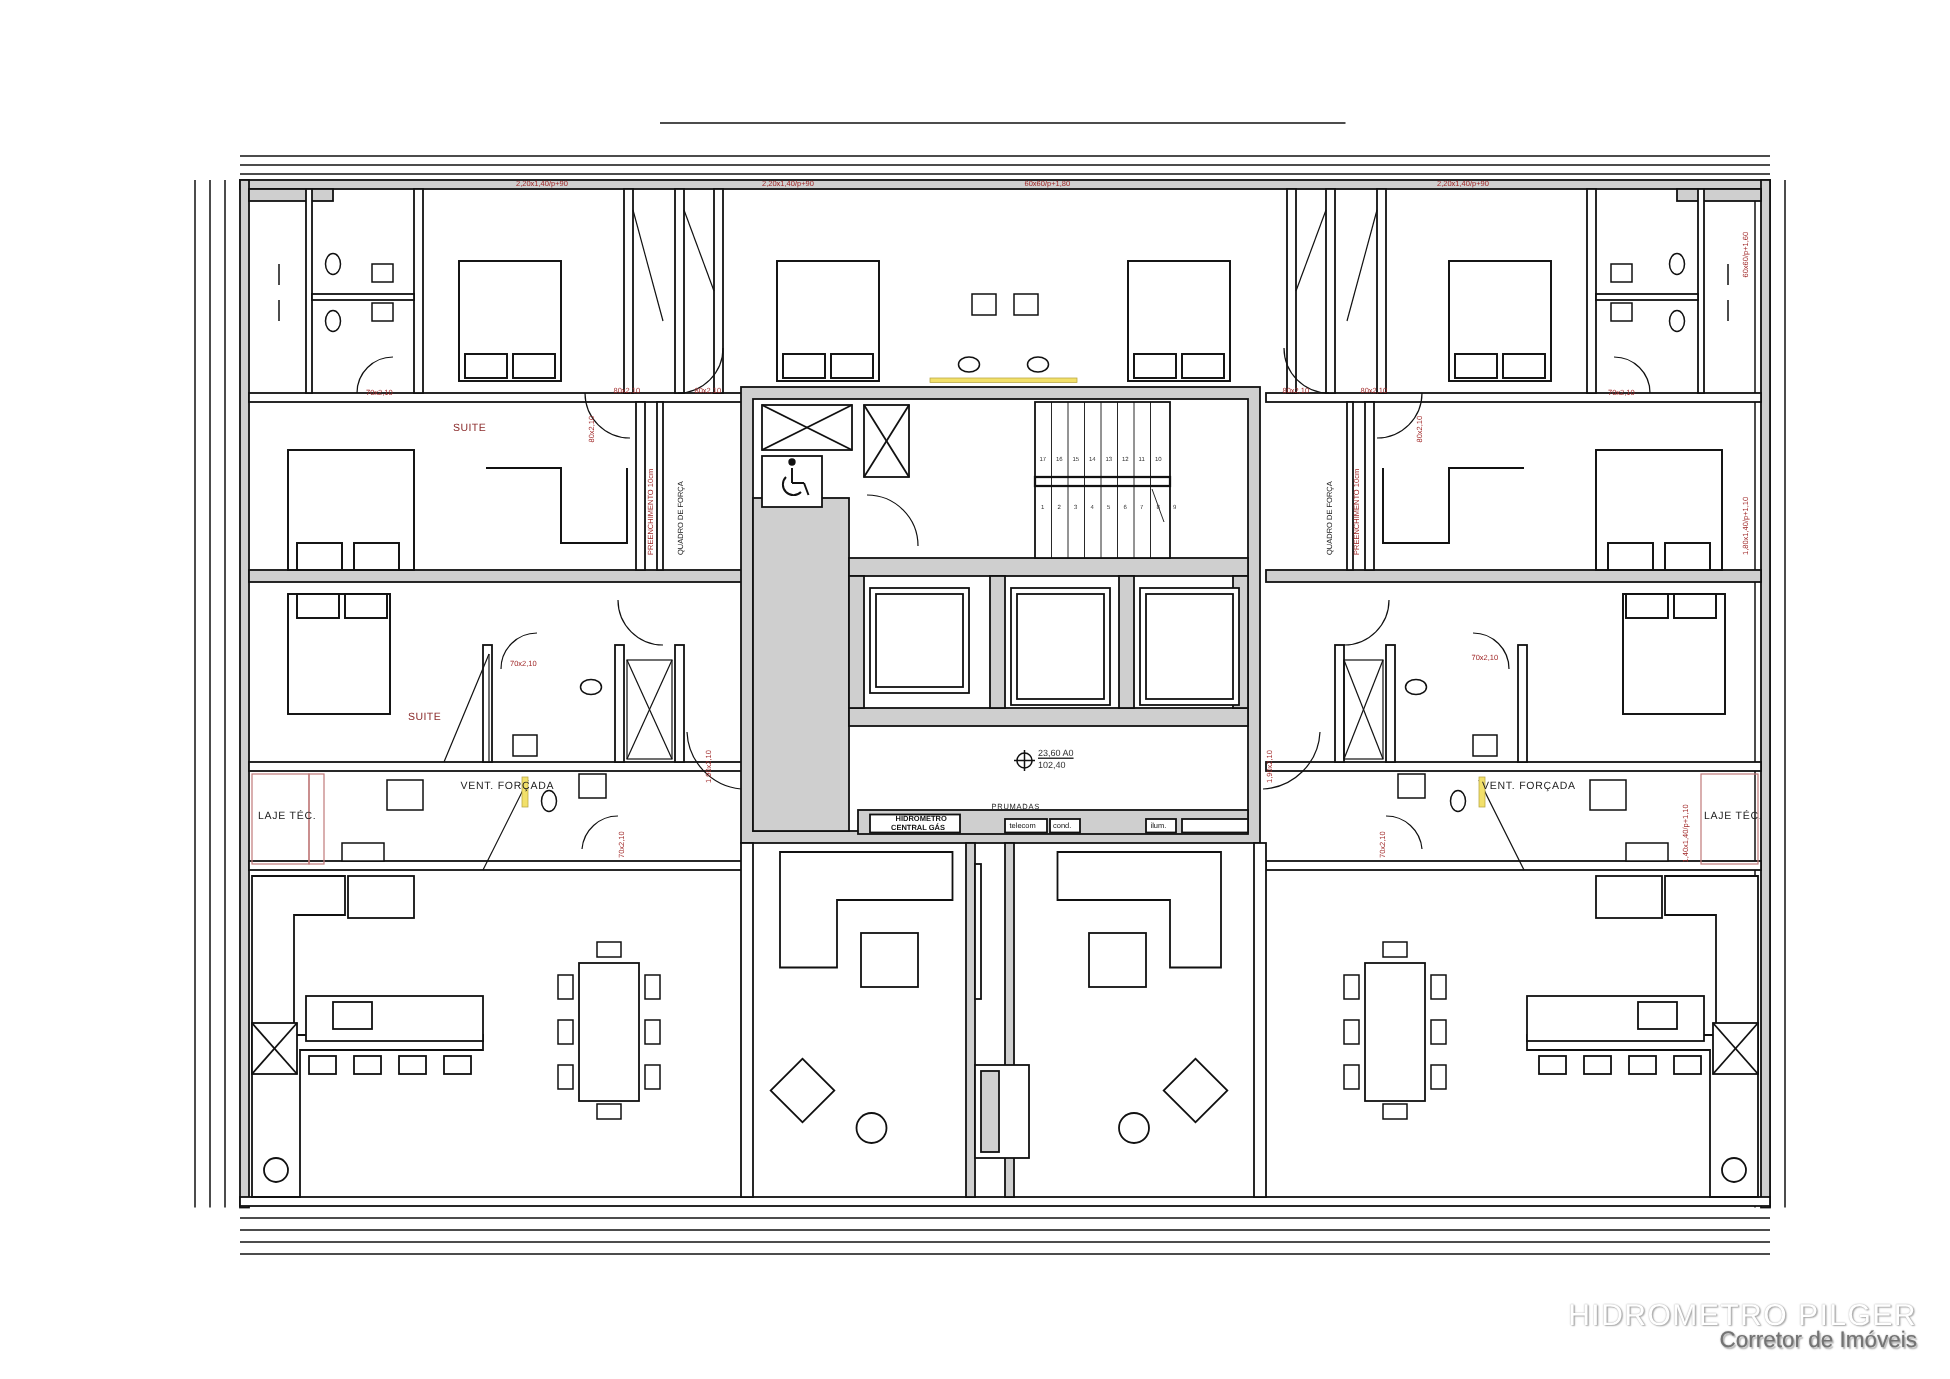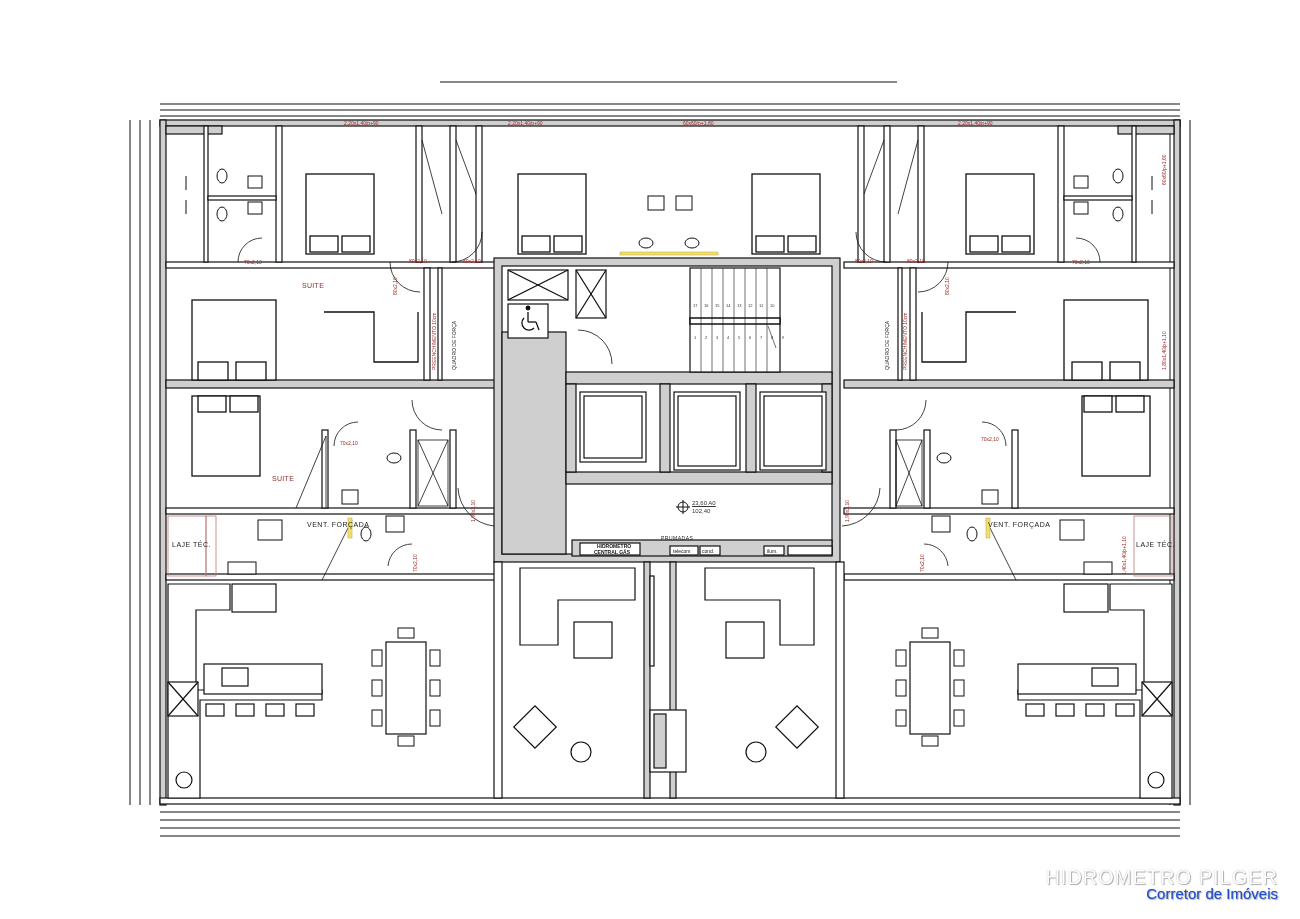--- a/index.html
+++ b/index.html
@@ -7,21 +7,21 @@
   #plan { position: absolute; left: 0; top: 0; width: 1300px; height: 919px; }
   .lbl { position: absolute; font-family: "Liberation Sans", sans-serif; white-space: nowrap; }
   .room { font-size: 7px; color: #8a2a2a; letter-spacing: 0.3px; }
   .blk { font-size: 7px; color: #222; letter-spacing: 0.5px; }
   .door { font-size: 5px; color: #a02828; }
   .vert { transform: rotate(-90deg); transform-origin: left top; }
   .dim { font-size: 4px; color: #333; }
   .tiny { font-size: 5px; color: #111; font-weight: bold; }
   .wm1 { position: absolute; right: 22px; top: 866px; font-size: 20px; color: #ffffff; letter-spacing: 1px;
          text-shadow: 0 0 1px #9a9a9a, 1px 1px 1px #b0b0b0; font-family: "Liberation Sans", sans-serif; }
-  .wm2 { position: absolute; right: 22px; top: 885px; font-size: 15px; color: #1d4ed8;
+  .wm2 { position: absolute; right: 22px; top: 885px; font-size: 15px; color: #737373;
          text-shadow: 0 0 1px #9a9a9a, 1px 1px 1px #b0b0b0; font-family: "Liberation Sans", sans-serif; }
 </style>
 </head>
 <body>
 
 <svg id="plan" viewBox="0 0 1300 919" xmlns="http://www.w3.org/2000/svg">
   <g fill="none" stroke="#111" stroke-width="1">
 
     <line x1="440" y1="82" x2="897" y2="82"></line>
     <line x1="160" y1="104" x2="1180" y2="104"></line>

